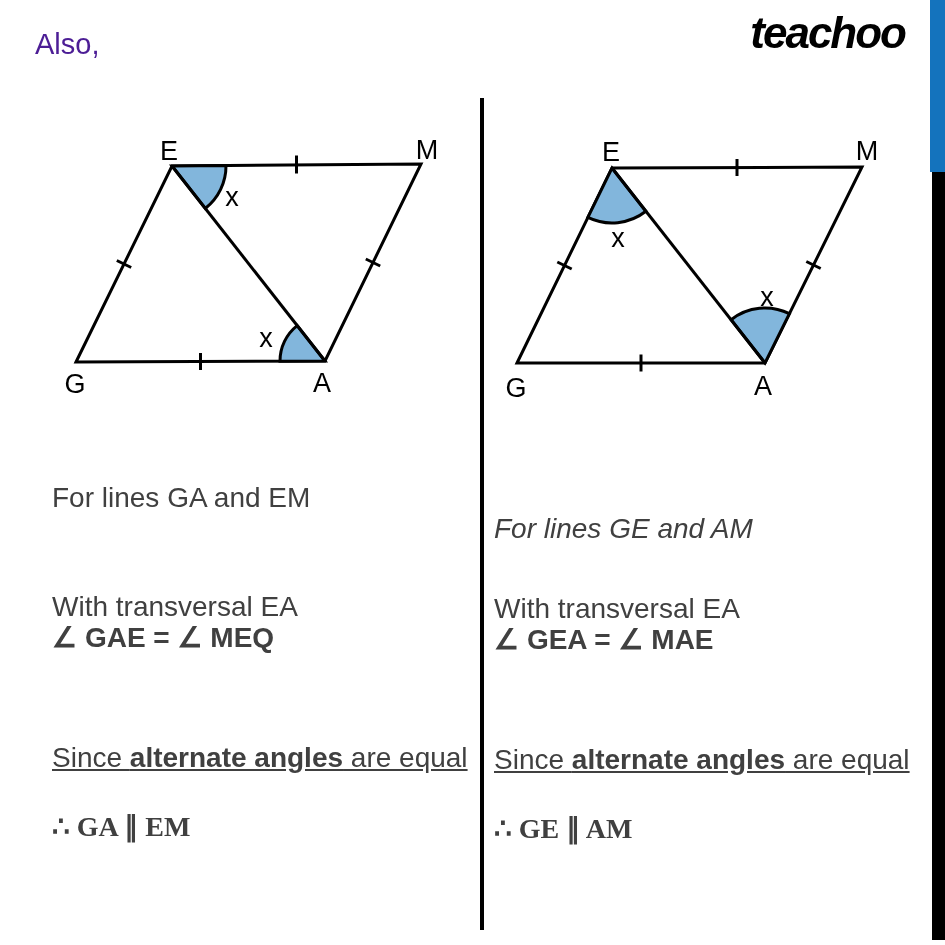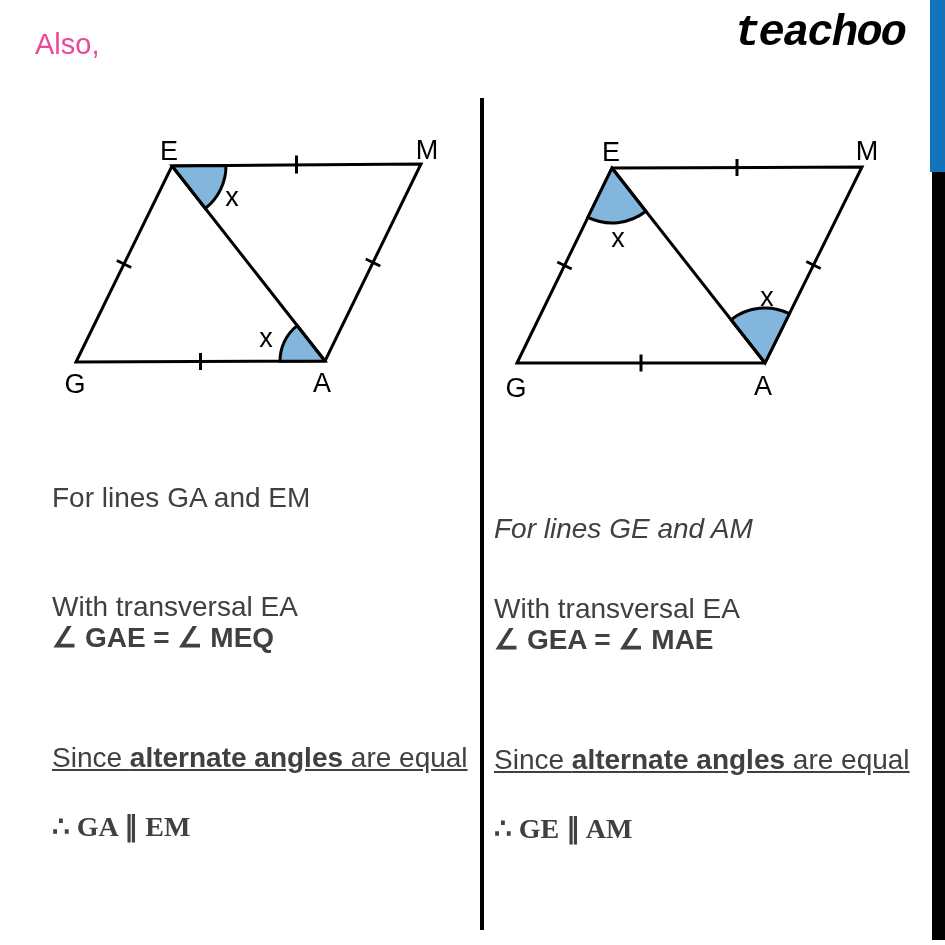--- a/index.html
+++ b/index.html
@@ -1,25 +1,25 @@
 <!DOCTYPE html>
 <html><head>
 <meta charset="utf-8">
 <style>
   html,body{margin:0;padding:0;}
   body{
     width:945px;height:945px;position:relative;background:#ffffff;
     font-family:"Liberation Sans",sans-serif;color:#000;overflow:hidden;
   }
   .intro{
-    position:absolute;left:35px;top:28px;font-size:29px;color:#ec4899;
+    position:absolute;left:35px;top:28px;font-size:29px;color:#4c1d95;
   }
   .brand{
     position:absolute;right:40px;top:8px;font-size:44px;font-weight:bold;font-style:italic;
-    font-family:Liberation Mono, monospace;letter-spacing:-2px;color:#000;
+    font-family:Liberation Sans, sans-serif;letter-spacing:-2px;color:#000;
   }
   .edge-bar-blue{
     position:absolute;right:0;top:0;width:15px;height:172px;background:#1473BD;
   }
   .edge-bar-black{
     position:absolute;right:0;top:172px;width:13px;height:768px;background:#000;
   }
   .divider{
     position:absolute;left:480px;top:98px;width:4px;height:832px;background:#000;
   }

